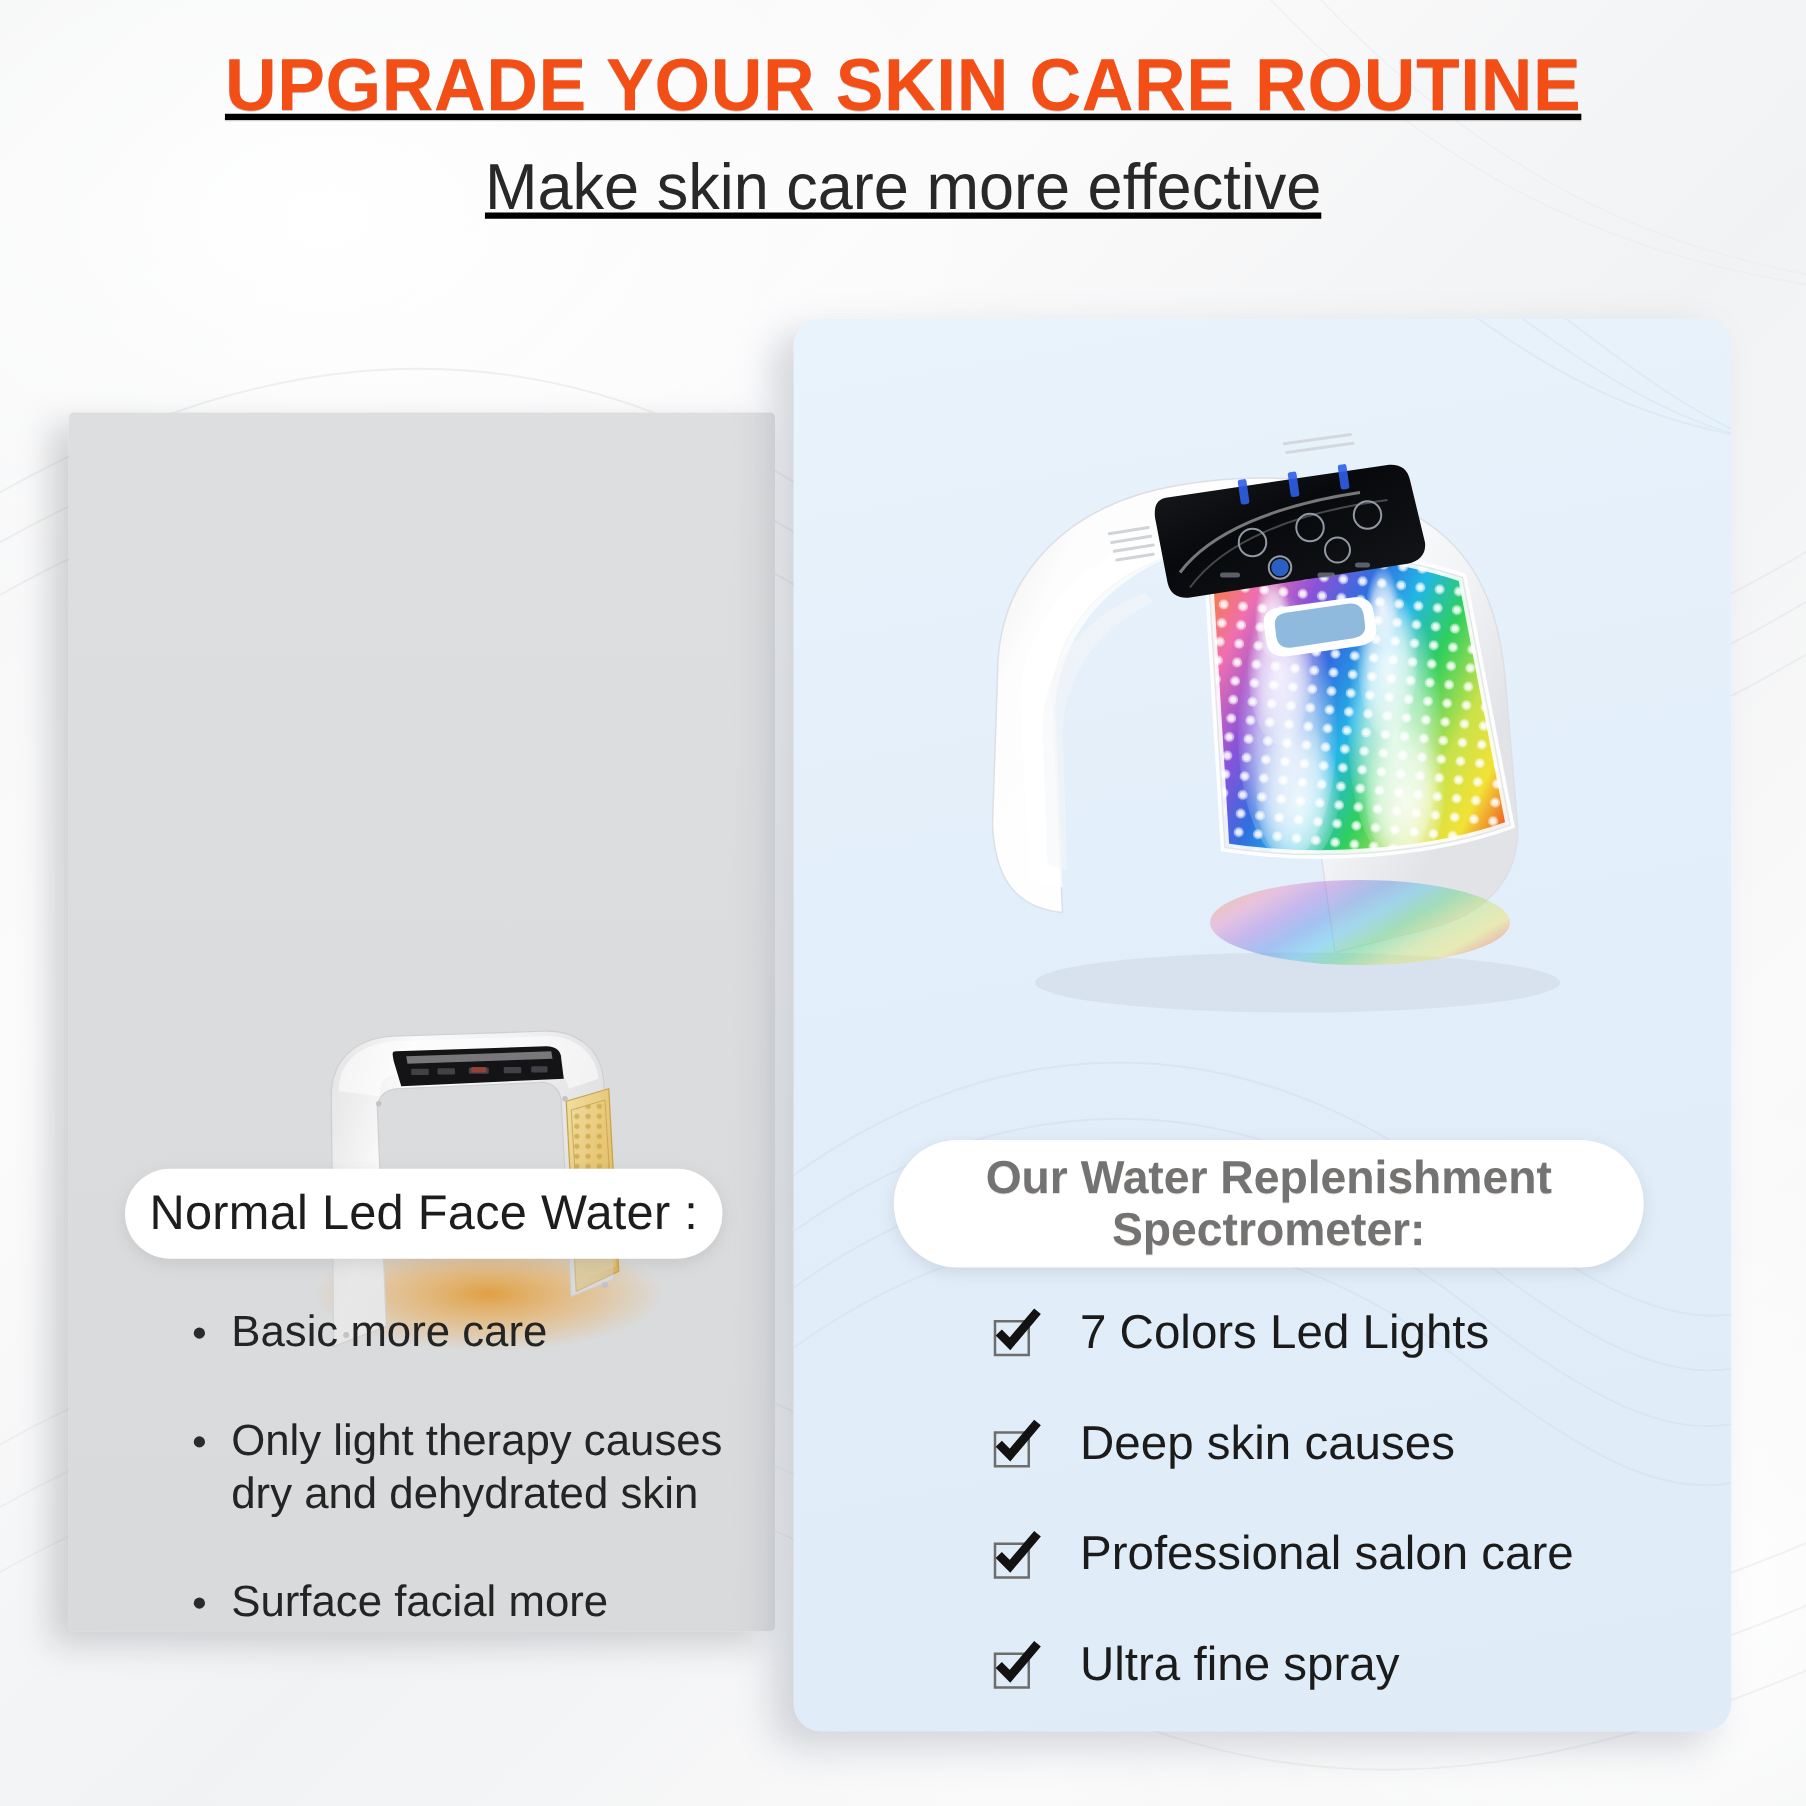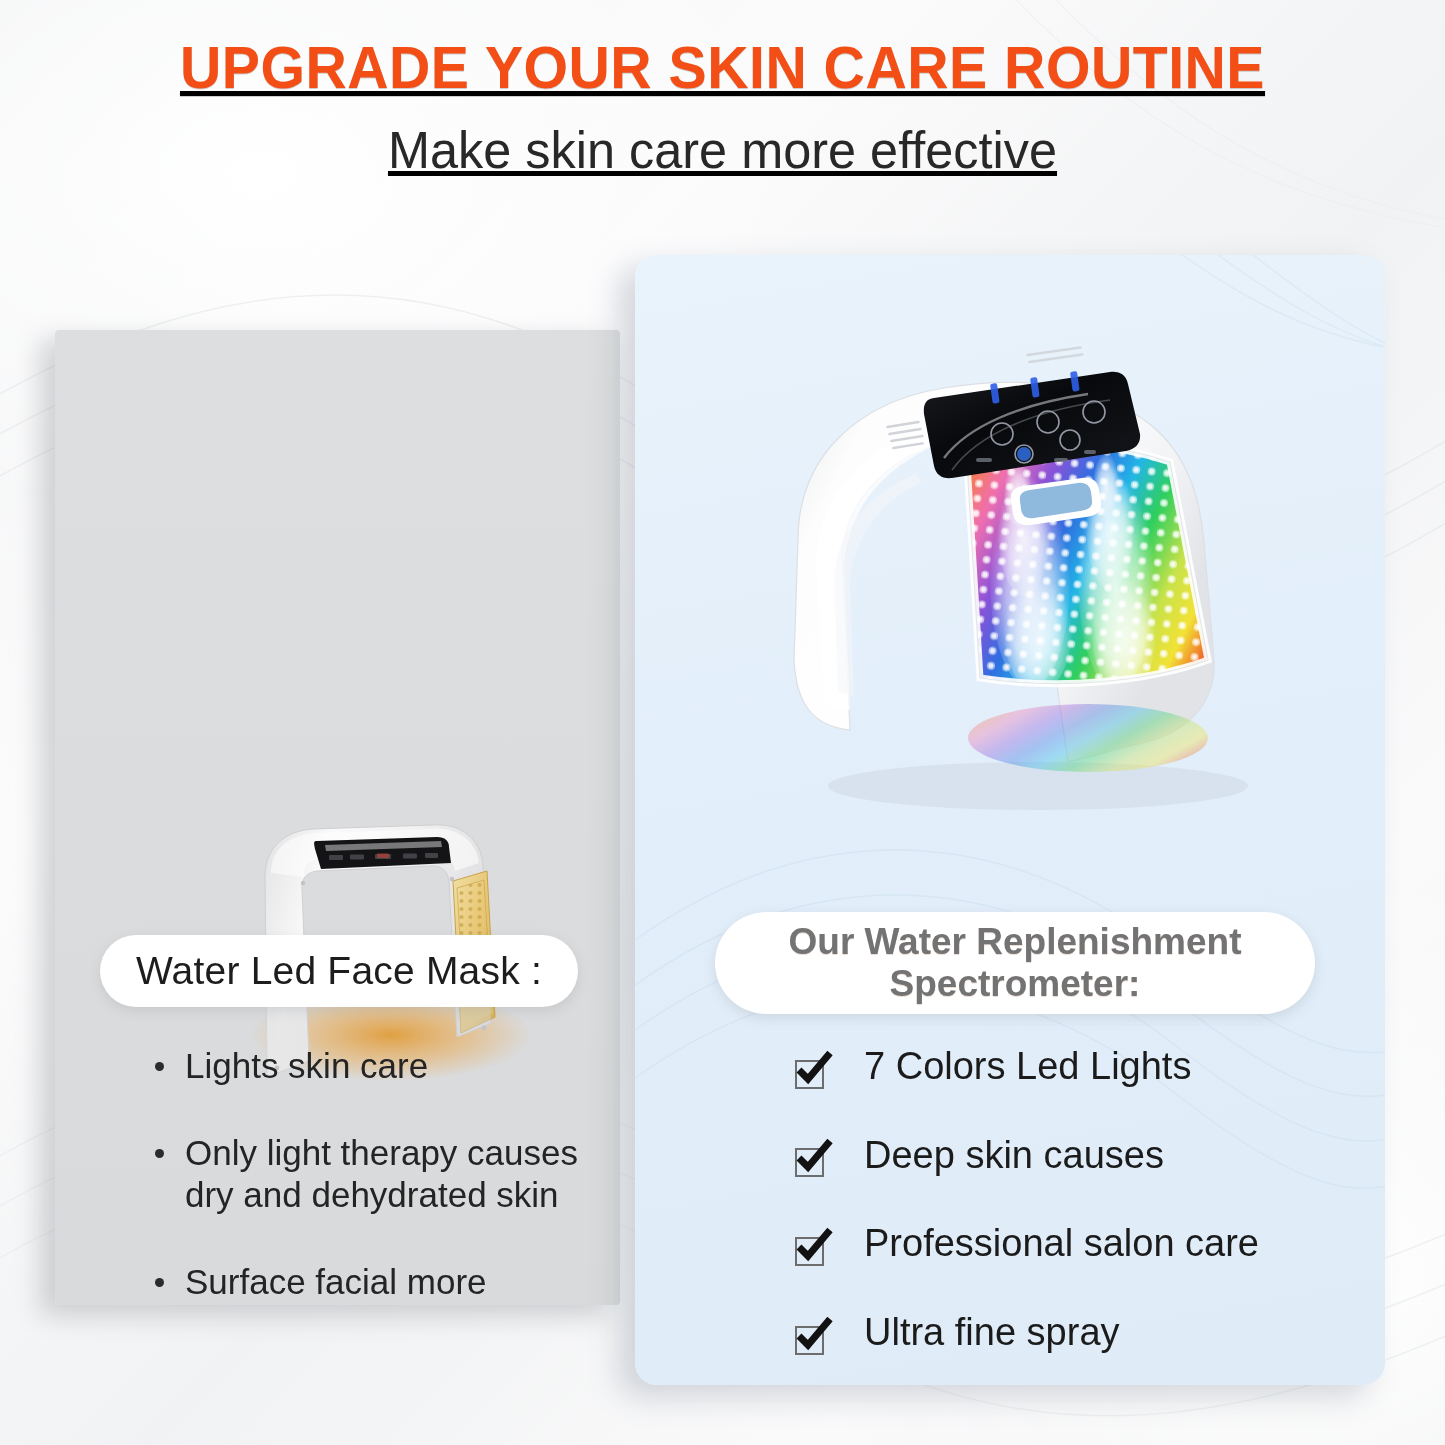--- a/index.html
+++ b/index.html
@@ -65,21 +65,21 @@
   .bullets{position:absolute;left:100px;top:715px;width:440px;}
   .bullet-row{display:flex;align-items:flex-start;margin-bottom:44px;}
   .bullet-dot{
     width:9px;height:9px;border-radius:50%;background:#2b2b2b;
     margin:17px 21px 0 0;flex:0 0 9px;
   }
   .bullet-text{font-size:35px;color:#242424;line-height:1.22;}
 
   
   .checks{position:absolute;left:160px;top:790px;width:530px;}
-  .check-row{display:flex;align-items:flex-end;margin-bottom:45px;}
+  .check-row{display:flex;align-items:center;margin-bottom:45px;}
   .check-box{position:relative;width:29px;height:29px;flex:0 0 29px;margin:8px 40px 0 0;}
   .check-box .bx{position:absolute;left:0;top:0;width:100%;height:100%;
     border:2px solid #6d6d6d;box-sizing:border-box;background:transparent;}
   .check-box svg{position:absolute;left:-2px;top:-12px;width:42px;height:42px;overflow:visible;}
   .check-text{font-size:38px;color:#1b1b1b;line-height:1.15;}
 
   
   .dev-left{position:absolute;left:150px;top:455px;width:390px;height:330px;}
   .dev-left svg{width:100%;height:100%;display:block;}
 
@@ -175,27 +175,27 @@
         <path d="M286,238 L252,252 L251,214 L285,202 Z" fill="#d4d4d8" opacity=".45"></path>
 
         <circle cx="98" cy="98" r="2.2" fill="#c3c3c7"></circle>
         <circle cx="247" cy="94" r="2.2" fill="#c3c3c7"></circle>
         <circle cx="72" cy="283" r="2.4" fill="#c3c3c7"></circle>
         <circle cx="279" cy="243" r="2.4" fill="#c3c3c7"></circle>
       </svg>
     </div>
 
     <div class="badge badge-left">
-      <span>Water Led Face Mask :</span>
+      <span>Normal Led Face Water :</span>
     </div>
 
     <div class="bullets">
       <div class="bullet-row">
         <span class="bullet-dot"></span>
-        <span class="bullet-text">Lights skin care</span>
+        <span class="bullet-text">Basic more care</span>
       </div>
       <div class="bullet-row">
         <span class="bullet-dot"></span>
         <span class="bullet-text">Only light therapy causes dry and dehydrated skin</span>
       </div>
       <div class="bullet-row">
         <span class="bullet-dot"></span>
         <span class="bullet-text">Surface facial more</span>
       </div>
     </div>

